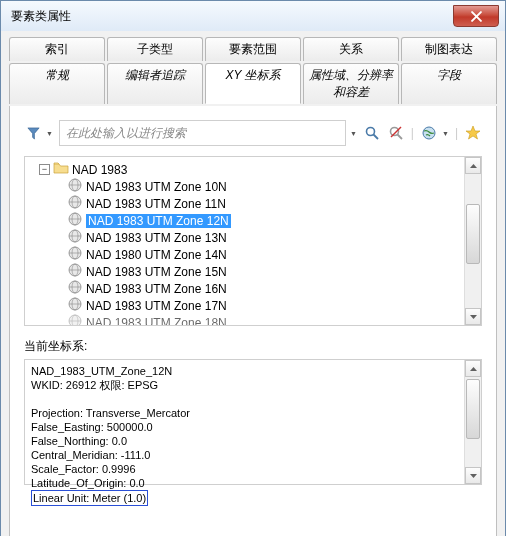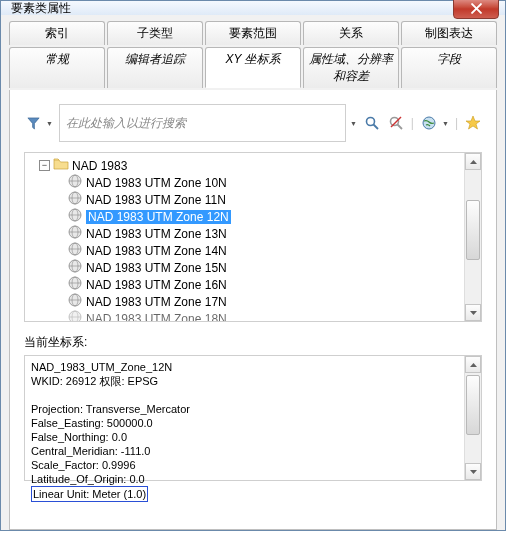--- a/index.html
+++ b/index.html
@@ -1,32 +1,32 @@
 <!DOCTYPE html>
 <html><head>
   <meta charset="utf-8">
   <style>
     * { box-sizing: border-box; margin: 0; padding: 0; }
     body { font-family: "Microsoft YaHei", "Segoe UI", Tahoma, sans-serif; font-size: 12px; background: #fff; width: 506px; height: 536px; overflow: hidden; }
     .window { width: 506px; background: linear-gradient(#e8eff7, #dde7f3); border: 1px solid #6b8aab; }
-    .titlebar { display: flex; align-items: center; justify-content: space-between; height: 14px; padding: 0 0 0 10px; background: linear-gradient(#f5f9fe, #dfeaf7); }
+    .titlebar { display: flex; align-items: center; justify-content: space-between; height: 30px; padding: 0 0 0 10px; background: linear-gradient(#f5f9fe, #dfeaf7); }
     .title-text { font-size: 12px; color: #000; }
     .close-btn { width: 46px; height: 22px; margin-right: 6px; background: linear-gradient(#e39a93, #c94f3f 45%, #c1392a 55%, #ce5e50); border: 1px solid #8b3a31; border-radius: 0 0 4px 4px; display: flex; align-items: center; justify-content: center; cursor: pointer; }
     .close-btn svg { width: 11px; height: 11px; }
     .content { background: #f1f1f1; padding: 6px 8px 0; }
     .tabs { display: flex; flex-wrap: wrap; gap: 2px 2px; margin-bottom: 2px; }
     .tab { background: linear-gradient(#fdfdfd, #ececec); border: 1px solid #b7b7b7; border-bottom: none; border-radius: 3px 3px 0 0; padding: 3px 0; text-align: center; font-size: 12px; cursor: pointer; }
     .tab.active { background: #fff; border-bottom: 1px solid #fff; position: relative; z-index: 2; }
     .tab-row1 .tab { flex: 1; min-width: 85px; }
     .tab-row2 .tab { flex: 1; min-width: 85px; font-style: italic; }
     .panel { background: #fff; border: 1px solid #bfbfbf; padding: 14px 14px 0; border-top: none; min-height: 440px; }
     .toolbar { display: flex; align-items: center; gap: 6px; margin-bottom: 10px; }
     .icon-btn { width: 18px; height: 18px; display: inline-flex; align-items: center; justify-content: center; cursor: pointer; }
     .dropdown-arrow { font-size: 7px; color: #555; margin-left: -2px; }
-    .search-input { flex: 1; height: 38px; border: 1px solid #cfcfcf; padding: 0 6px; font-size: 12px; font-style: italic; color: #888; }
+    .search-input { flex: 1; height: 26px; border: 1px solid #cfcfcf; padding: 0 6px; font-size: 12px; font-style: italic; color: #888; }
     .search-input::placeholder { color: #888; font-style: italic; }
     .tree-box { border: 1px solid #cfcfcf; height: 170px; display: flex; margin-bottom: 12px; }
     .tree-content { flex: 1; padding: 4px 0; overflow: hidden; }
     .tree-row { display: flex; align-items: center; height: 17px; padding-left: 14px; gap: 3px; cursor: pointer; }
     .tree-row.child { padding-left: 42px; }
     .tree-row.selected .tree-label { background: #3399ff; color: #fff; padding: 0 2px; }
     .tree-label { white-space: nowrap; }
     .expander { width: 11px; height: 11px; border: 1px solid #8b8b8b; display: inline-flex; align-items: center; justify-content: center; font-size: 9px; line-height: 1; color: #333; background: #fff; }
     .folder-icon svg, .globe-icon svg { width: 16px; height: 16px; }
     .scrollbar { width: 17px; background: #f0f0f0; border-left: 1px solid #dedede; display: flex; flex-direction: column; }
@@ -150,21 +150,21 @@
                   <line x1="2" y1="8" x2="14" y2="8" stroke="#888" stroke-width="0.6"></line>
                 </svg></span>
               <span class="tree-label">NAD 1983 UTM Zone 13N</span>
             </div>
           <div class="tree-row child">
               <span class="globe-icon"><svg viewBox="0 0 16 16">
                   <circle cx="8" cy="8" r="6" fill="#e8e8e8" stroke="#888" stroke-width="0.8"></circle>
                   <ellipse cx="8" cy="8" rx="3" ry="6" fill="none" stroke="#888" stroke-width="0.6"></ellipse>
                   <line x1="2" y1="8" x2="14" y2="8" stroke="#888" stroke-width="0.6"></line>
                 </svg></span>
-              <span class="tree-label">NAD 1983 UTM Zone 14N</span>
+              <span class="tree-label">NAD 1980 UTM Zone 14N</span>
             </div>
           <div class="tree-row child">
               <span class="globe-icon"><svg viewBox="0 0 16 16">
                   <circle cx="8" cy="8" r="6" fill="#e8e8e8" stroke="#888" stroke-width="0.8"></circle>
                   <ellipse cx="8" cy="8" rx="3" ry="6" fill="none" stroke="#888" stroke-width="0.6"></ellipse>
                   <line x1="2" y1="8" x2="14" y2="8" stroke="#888" stroke-width="0.6"></line>
                 </svg></span>
               <span class="tree-label">NAD 1983 UTM Zone 15N</span>
             </div>
           <div class="tree-row child">

